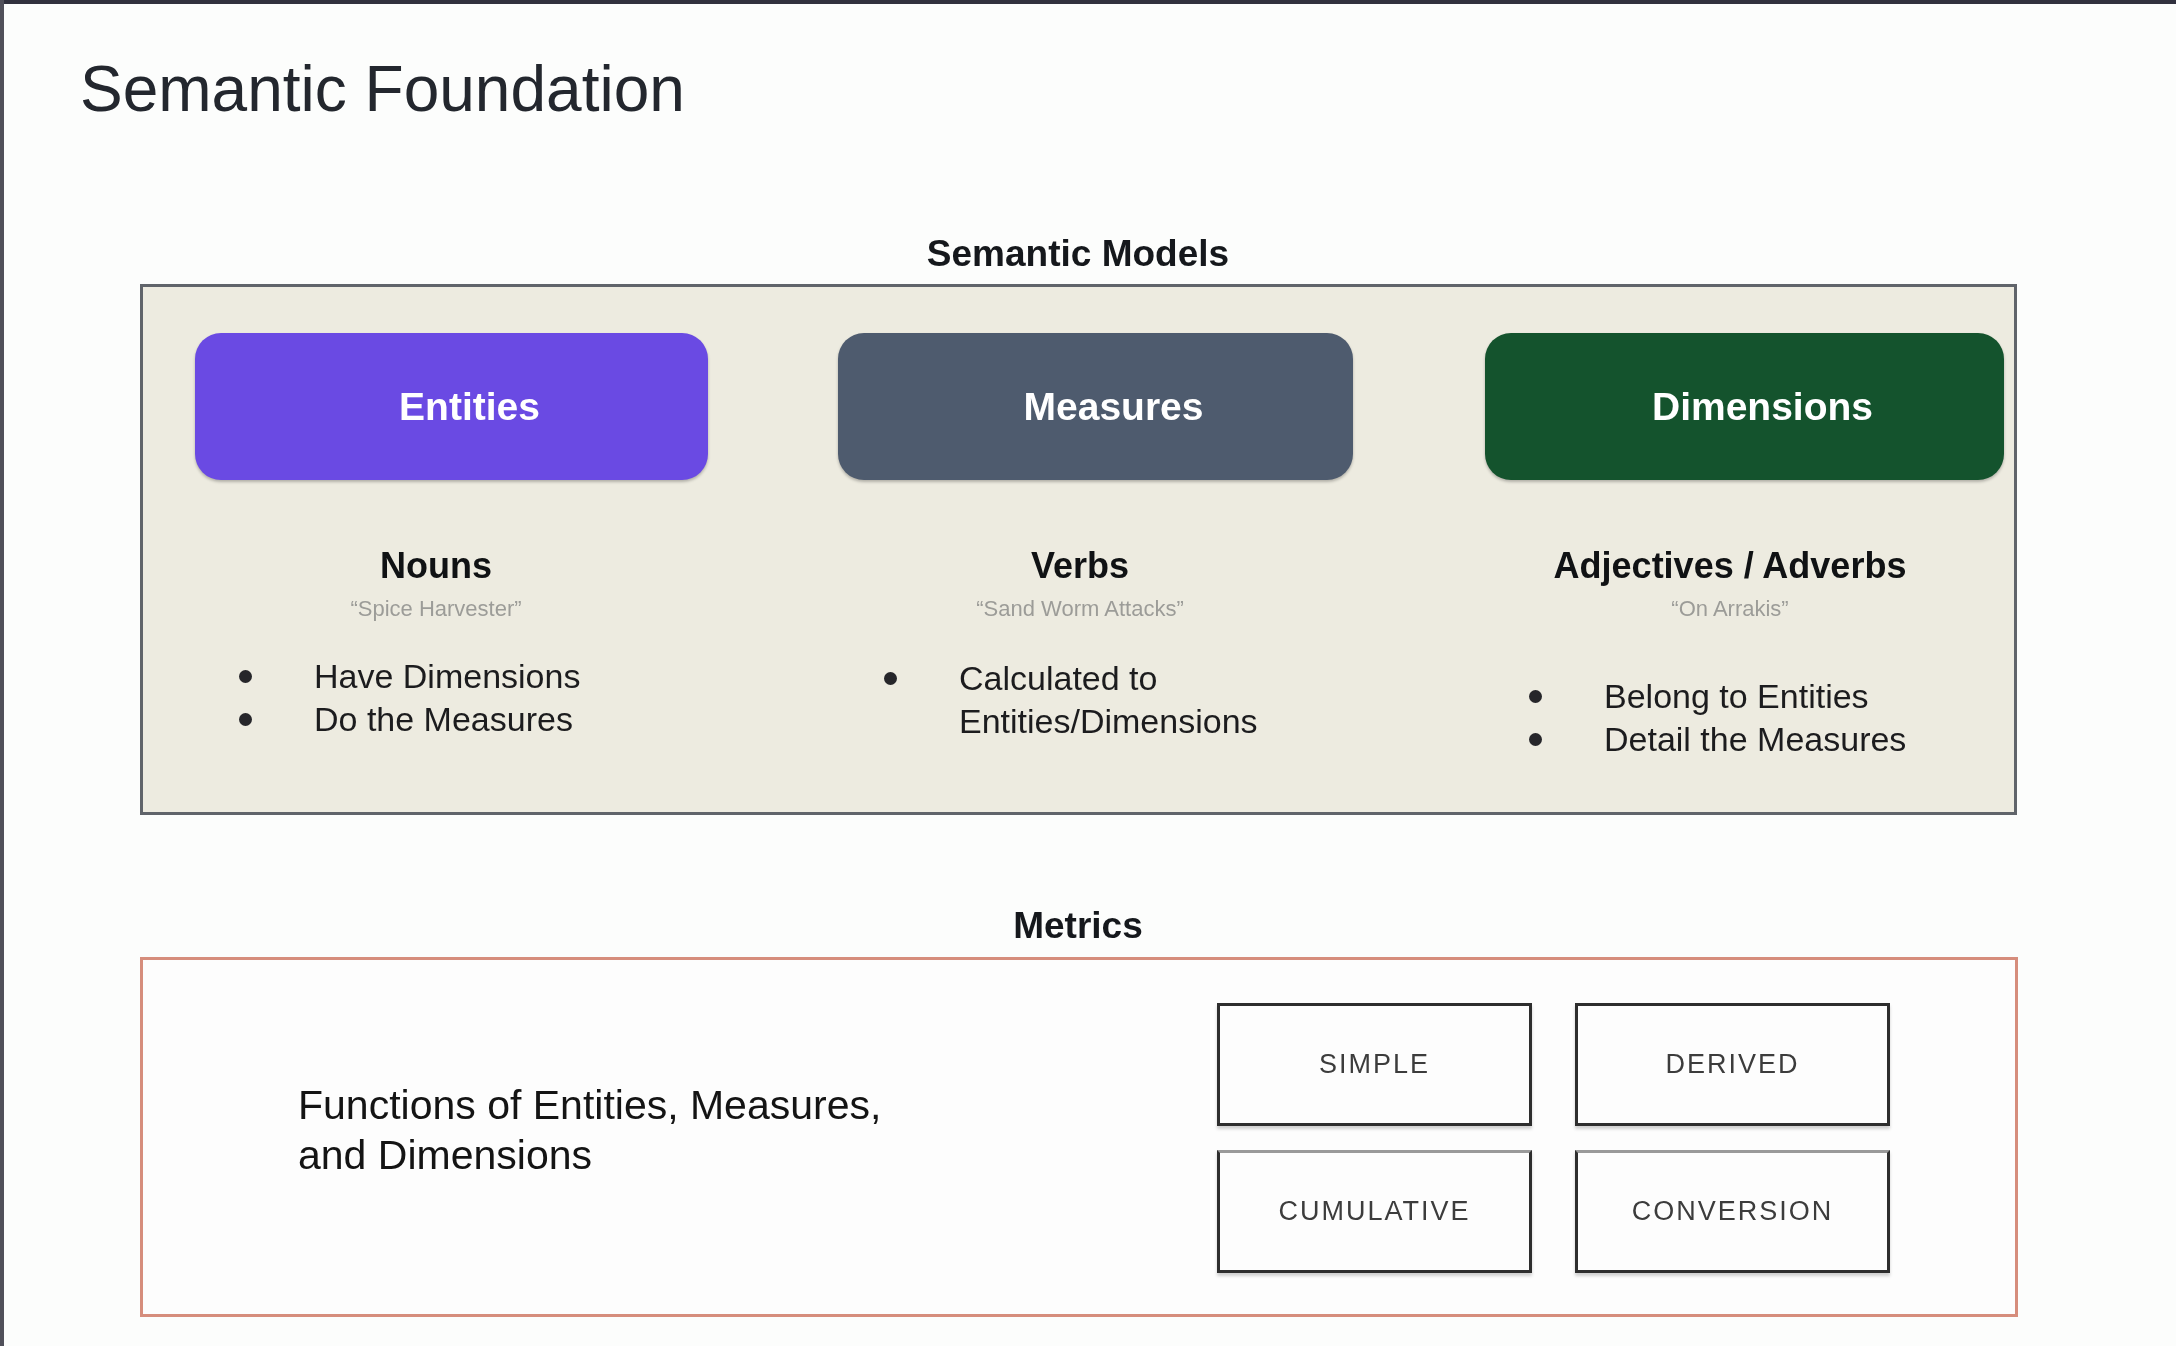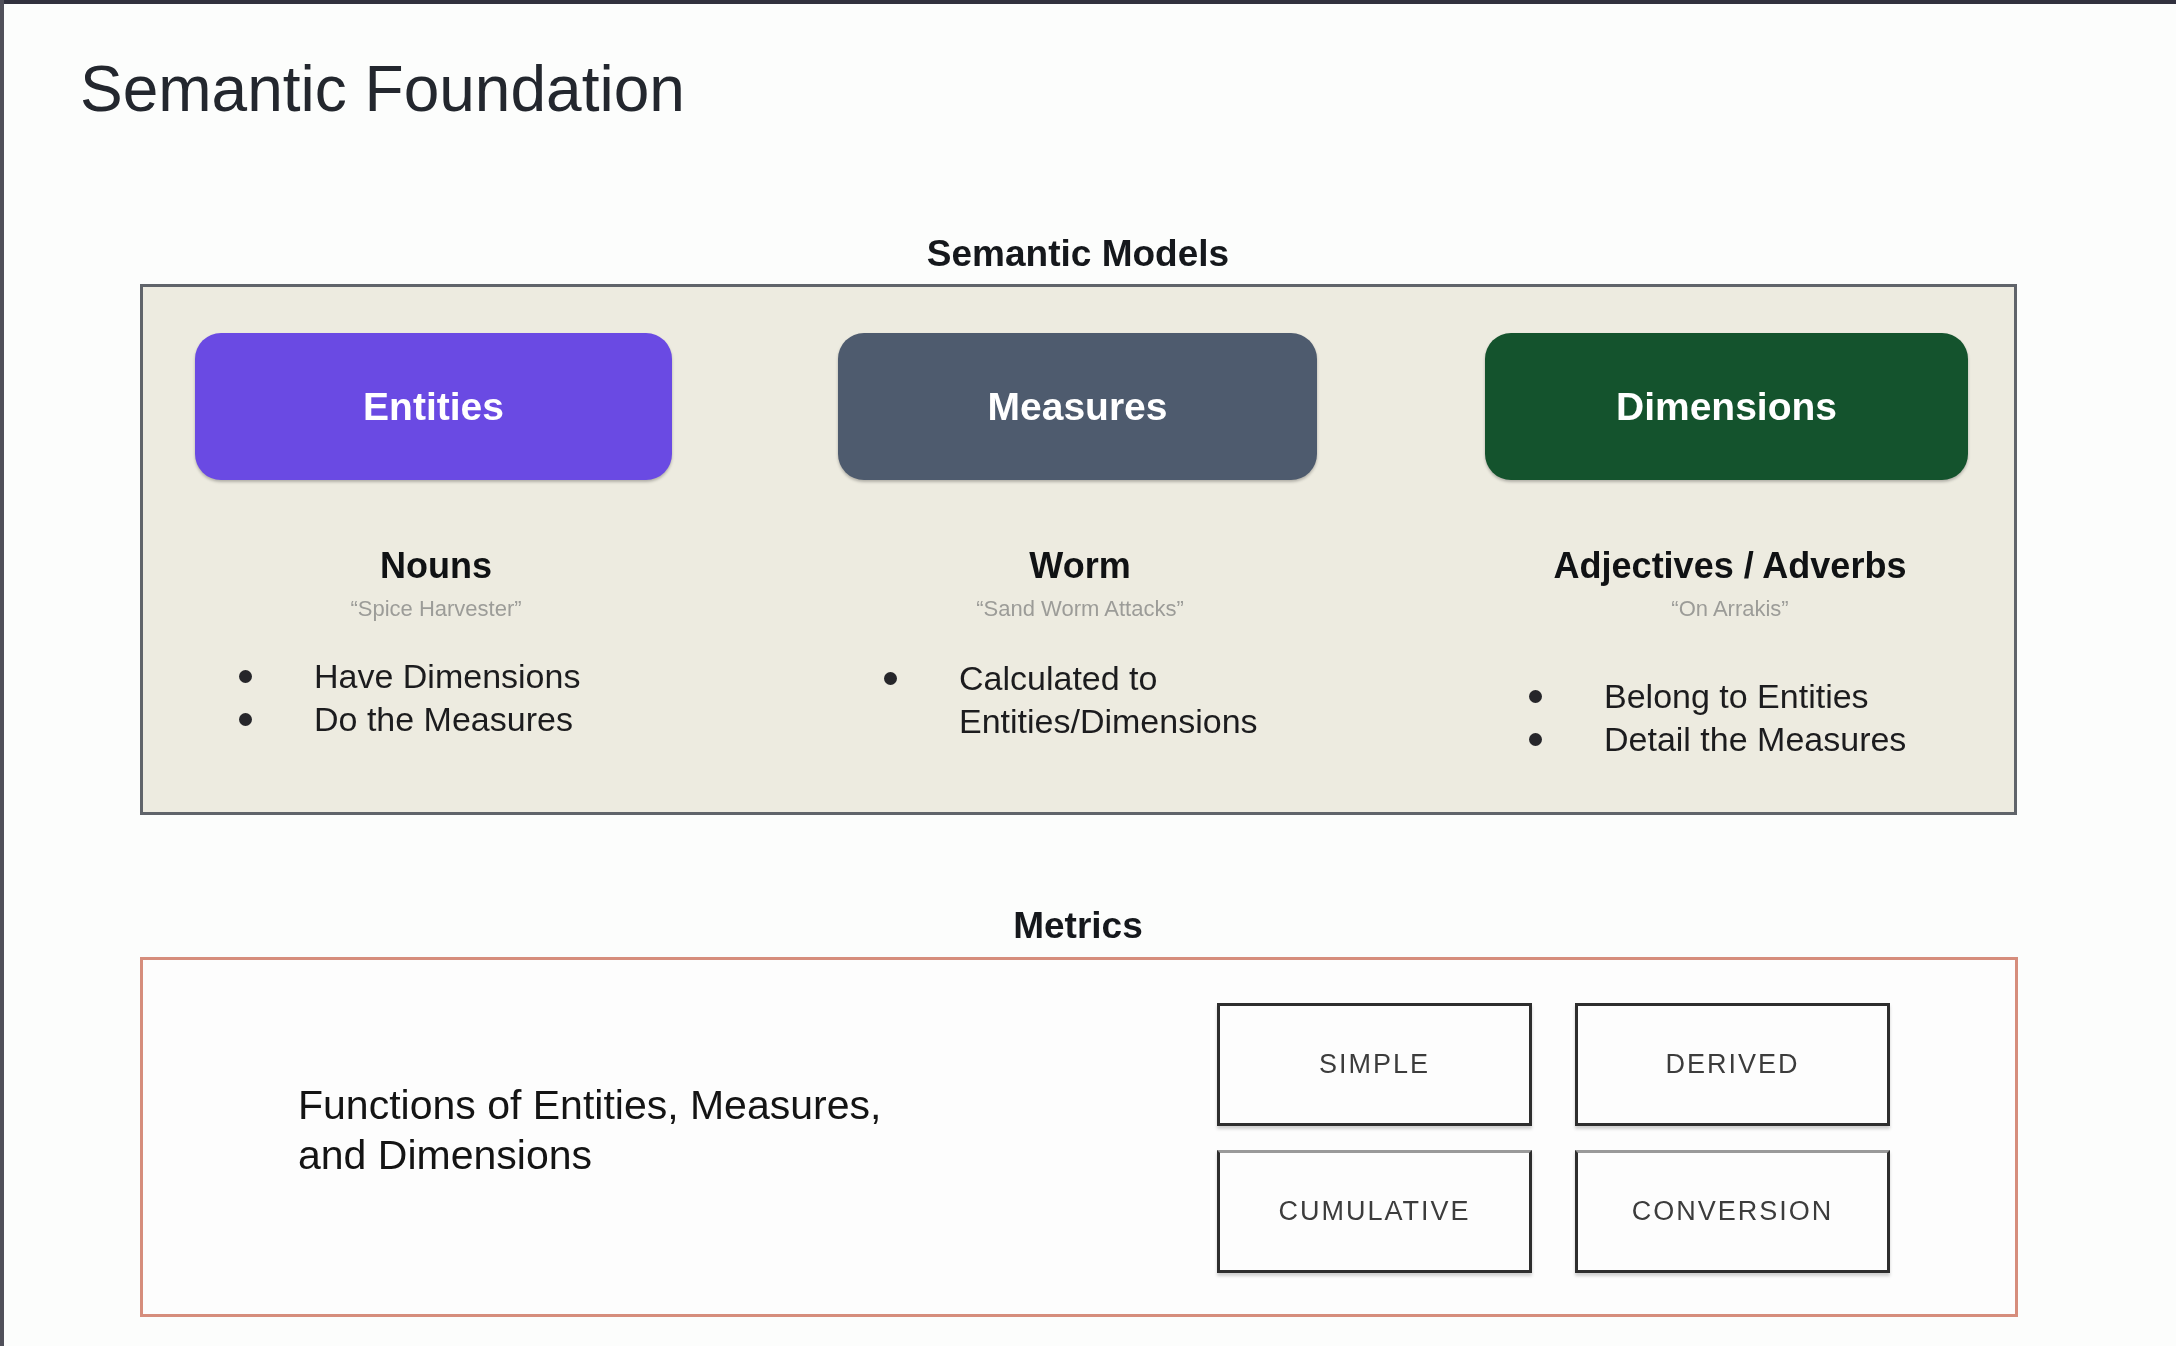--- a/index.html
+++ b/index.html
@@ -27,20 +27,21 @@
   
   .sm-box{
     position:absolute;left:140px;top:284px;width:1877px;height:531px;
     background:#edebe0;border:3px solid #60646a;box-sizing:border-box;
   }
   .pill{
     position:absolute;top:46px;height:147px;border-radius:26px;
     display:flex;align-items:center;justify-content:center;
     color:#ffffff;font-size:39px;font-weight:bold;
     box-shadow:0 2px 3px rgba(0,0,0,0.25);
+    padding-left:36px;
   }
   .pill-entities{left:52px;width:477px;background:#6a4ae3;}
   .pill-measures{left:695px;width:479px;background:#4e5b6e;}
   .pill-dimensions{left:1342px;width:483px;background:#14532d;}
 
   .col-text{position:absolute;top:256px;width:520px;text-align:center;}
   .col-text-1{left:33px;}
   .col-text-2{left:677px;}
   .col-text-3{left:1327px;}
   .role{font-size:36px;font-weight:bold;color:#101214;line-height:46px;}
@@ -91,21 +92,21 @@
 
     <div class="pill pill-entities">Entities</div>
     <div class="pill pill-measures">Measures</div>
     <div class="pill pill-dimensions">Dimensions</div>
 
     <div class="col-text col-text-1">
       <div class="role">Nouns</div>
       <div class="quote">“Spice Harvester”</div>
     </div>
     <div class="col-text col-text-2">
-      <div class="role">Worm</div>
+      <div class="role">Verbs</div>
       <div class="quote">“Sand Worm Attacks”</div>
     </div>
     <div class="col-text col-text-3">
       <div class="role">Adjectives / Adverbs</div>
       <div class="quote">“On Arrakis”</div>
     </div>
 
     <ul class="bullets bullets-1">
       <li>
         <span class="dot"></span>

